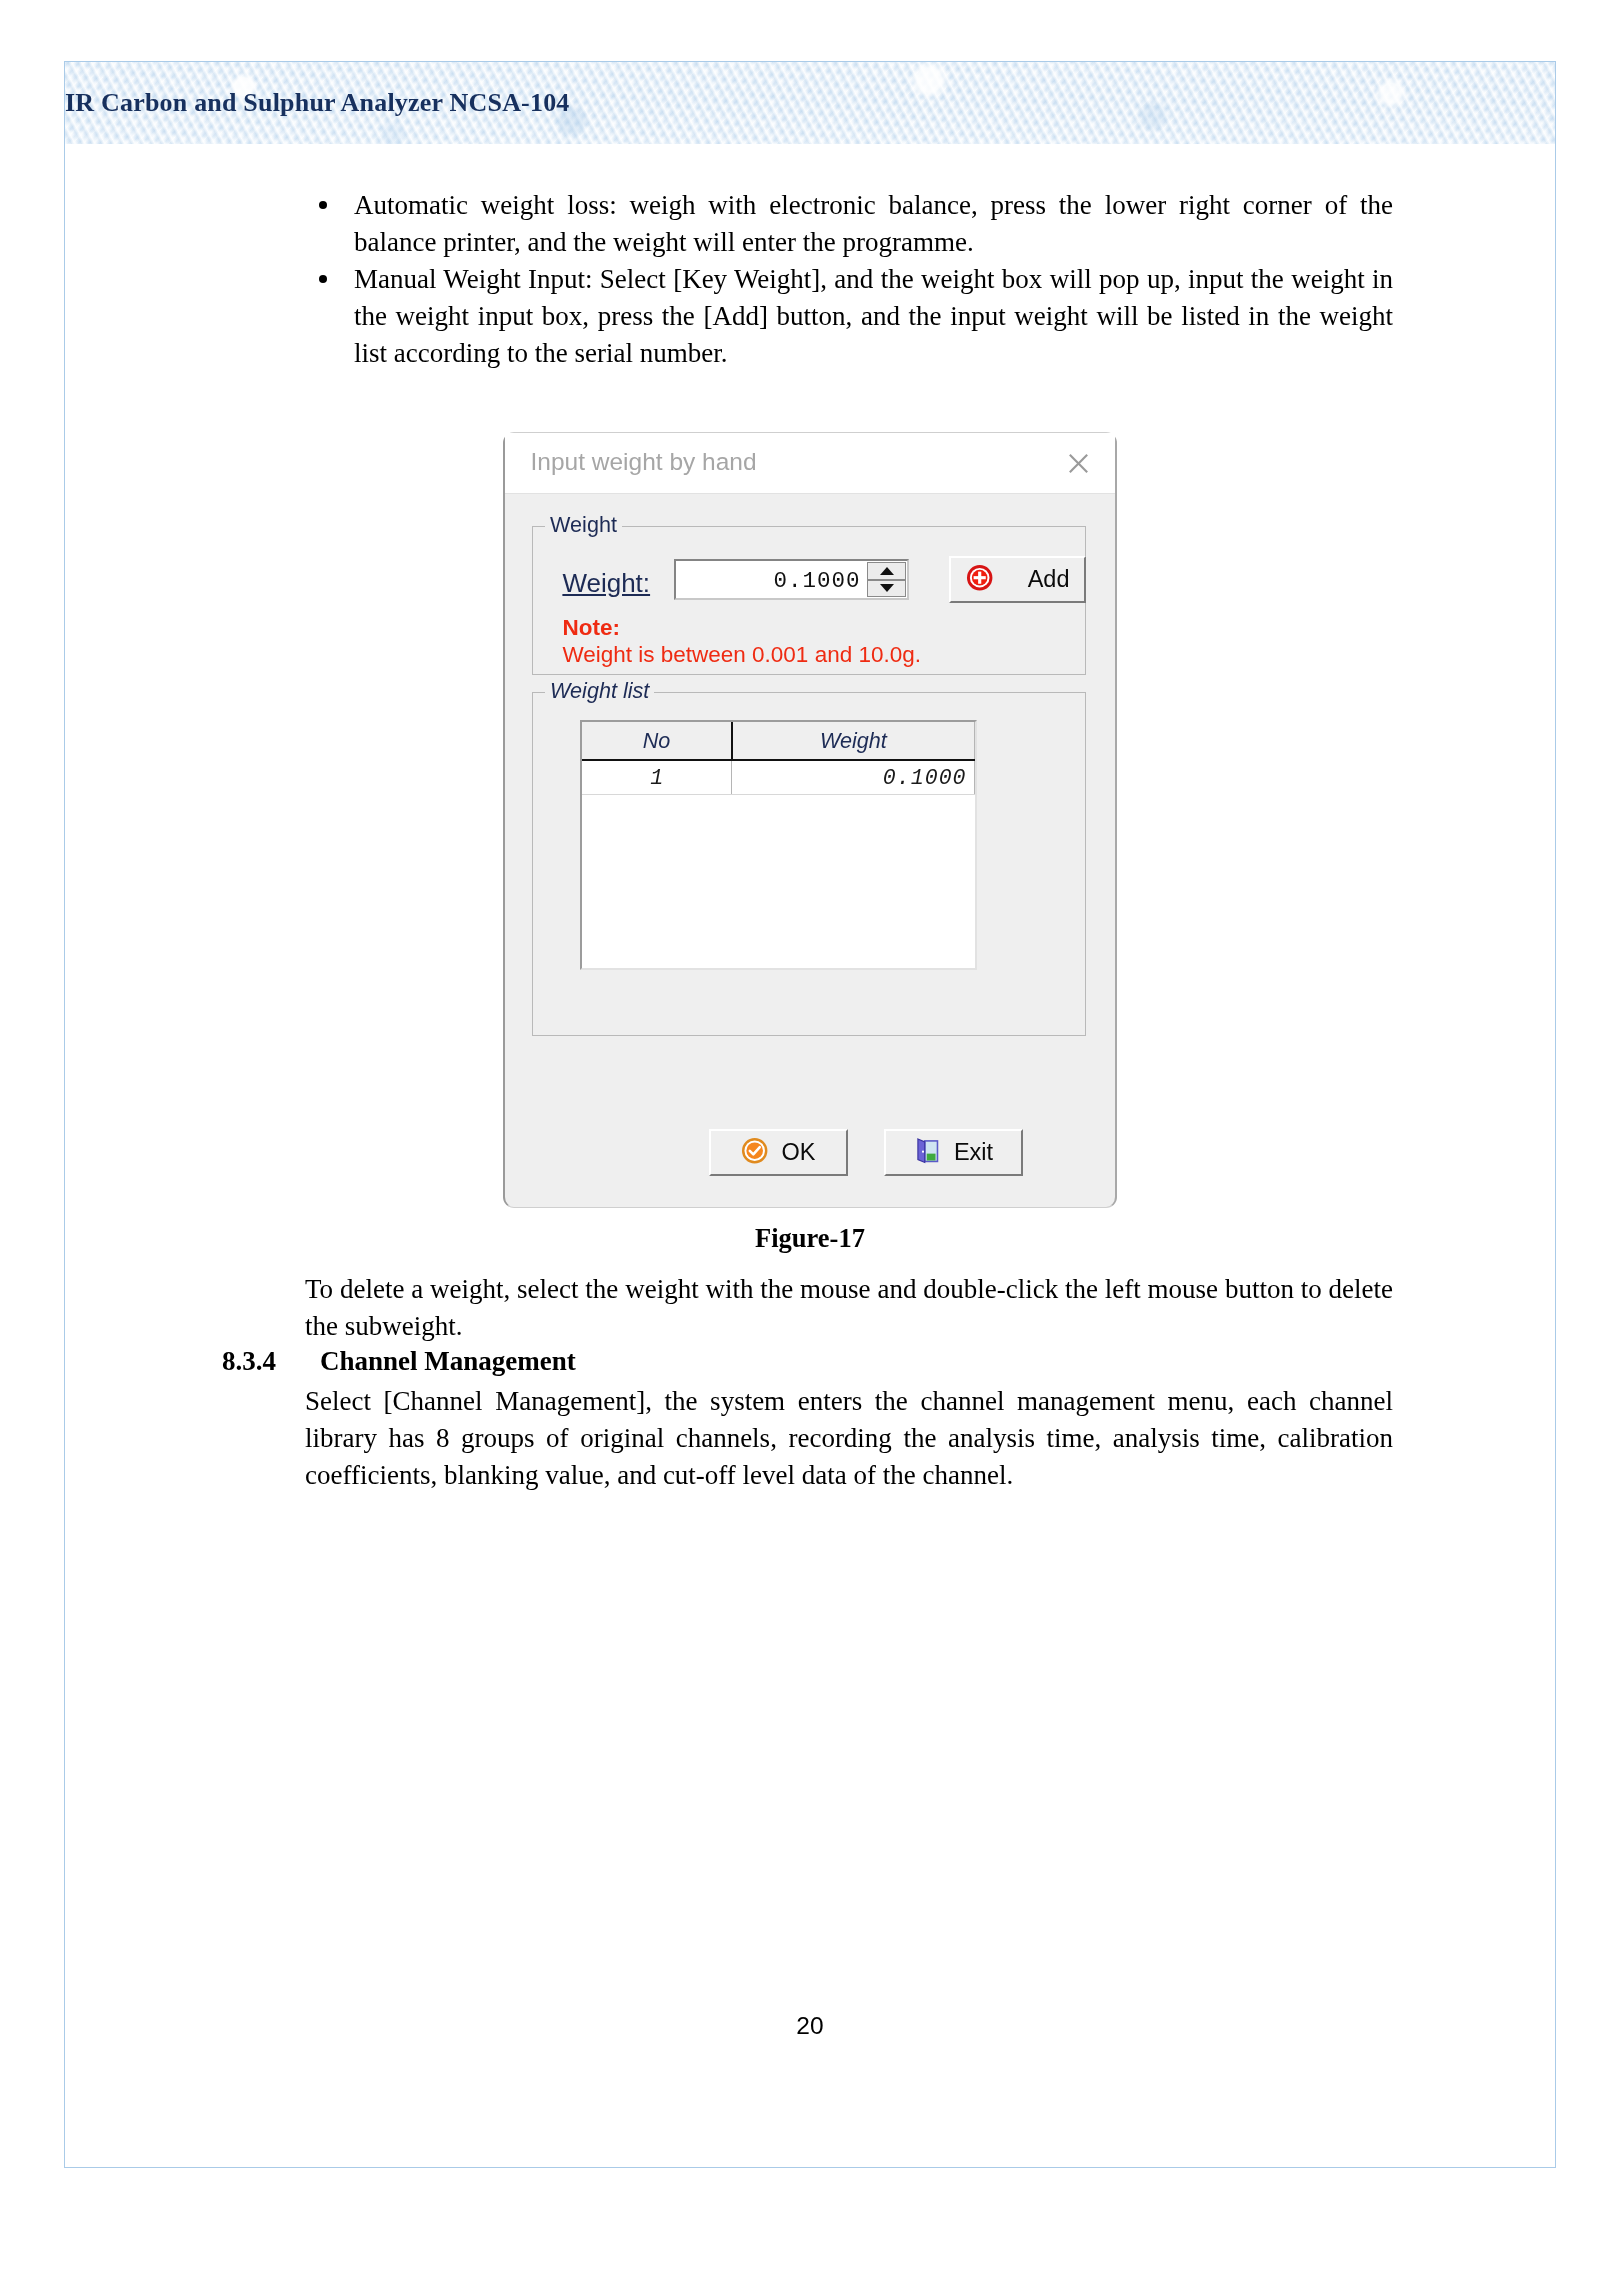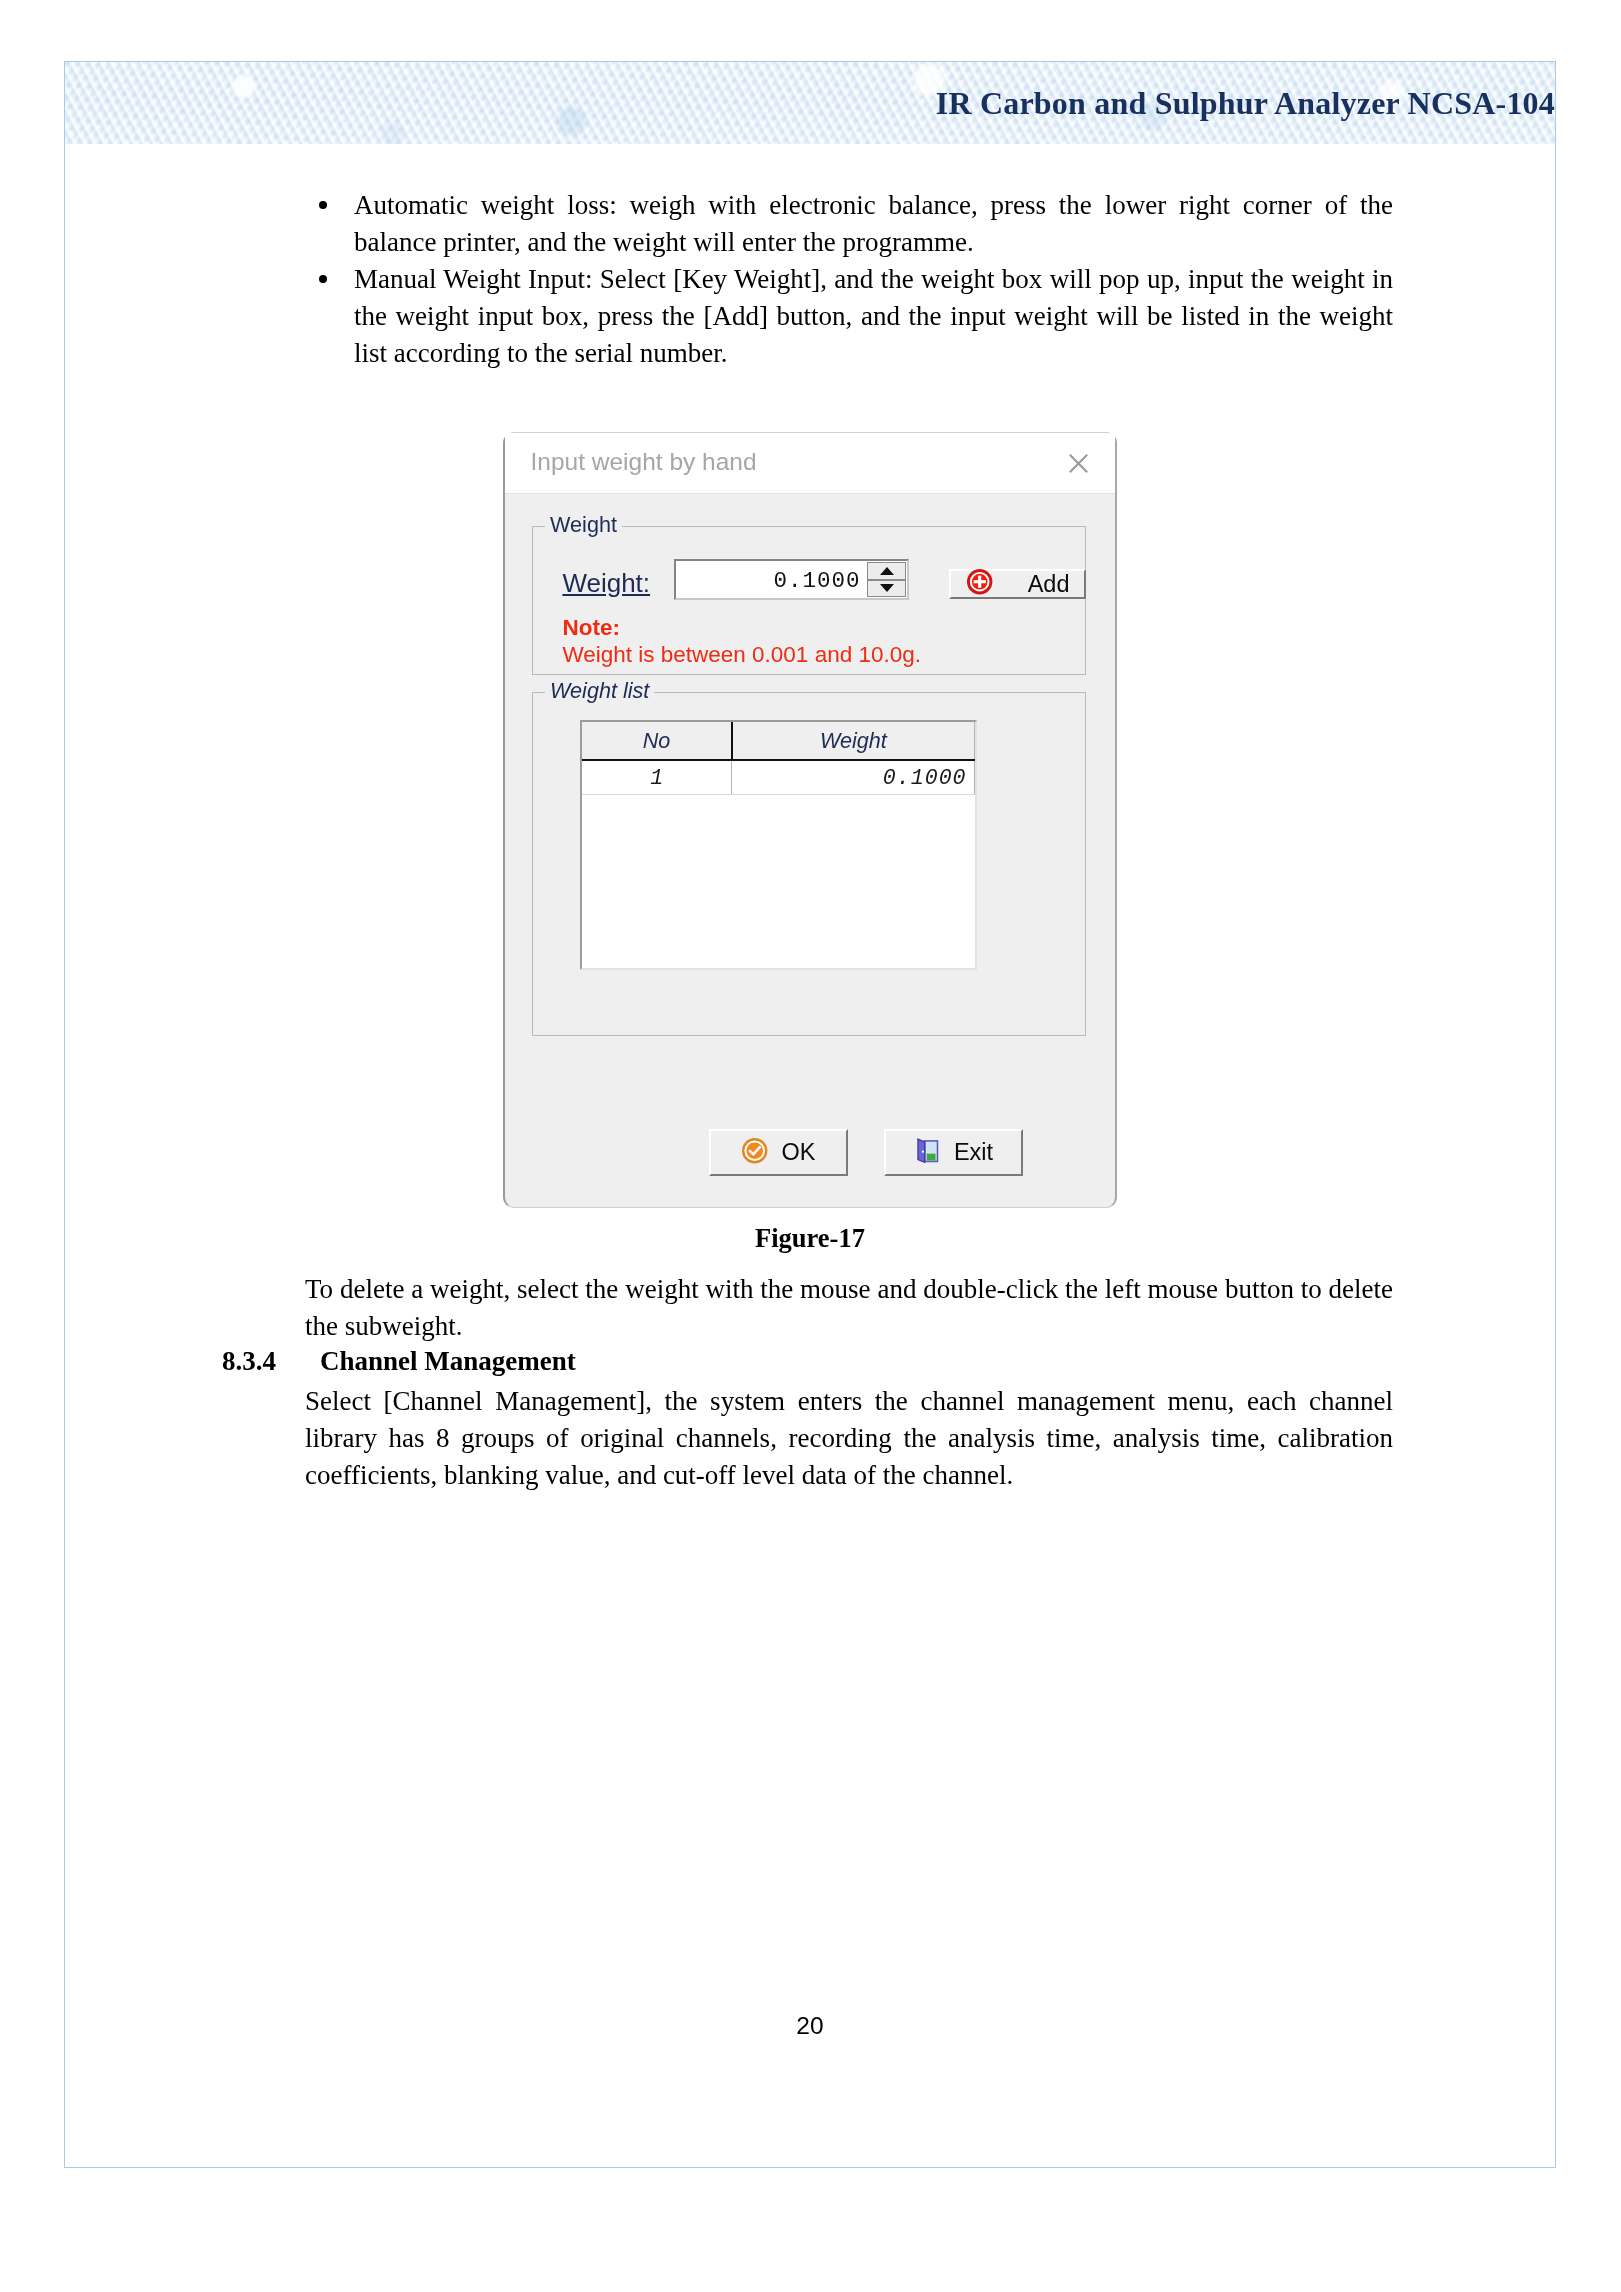--- a/index.html
+++ b/index.html
@@ -51,25 +51,25 @@
       radial-gradient(circle at 34% 72%, rgba(176,206,234,0.35) 0 10.8px, rgba(255,255,255,0) 17.6px),
       radial-gradient(circle at 58% 22%, rgba(255,255,255,0.85) 0 11.8px, rgba(255,255,255,0) 19.6px),
       radial-gradient(circle at 73% 66%, rgba(182,210,236,0.30) 0 9.8px, rgba(255,255,255,0) 16.7px),
       radial-gradient(circle at 89% 38%, rgba(255,255,255,0.8) 0 9.8px, rgba(255,255,255,0) 15.7px),
       radial-gradient(circle at 22% 88%, rgba(190,216,240,0.28) 0 8.8px, rgba(255,255,255,0) 14.7px);
     pointer-events: none;
   }
   #header-title {
     position: relative;
     z-index: 2;
-    text-align: right;
+    text-align: left;
     line-height: 82px;
     font-family: "Liberation Serif", serif;
     font-weight: bold;
-    font-size: 32px;
+    font-size: 26px;
     color: #17305e;
     letter-spacing: 0.2px;
   }
 
   
   .body-text {
     font-family: "Liberation Serif", serif;
     font-size: 27px;
     line-height: 37px;
     color: #000000;
@@ -234,23 +234,23 @@
     gap: 12.7px;
   }
   .winbtn .btn-label {
     font-size: 23.5px;
     color: #0b0b0b;
     font-family: "Liberation Sans", sans-serif;
   }
 
   #add-button {
     left: 416px;
-    top: 42px;
+    top: 29px;
     width: 137px;
-    height: 30px;
+    height: 47px;
     gap: 34px;
   }
 
   #note-label {
     position: absolute;
     left: 29px;
     top: 88px;
     font-size: 22.5px;
     color: #ef2b12;
     white-space: nowrap;

